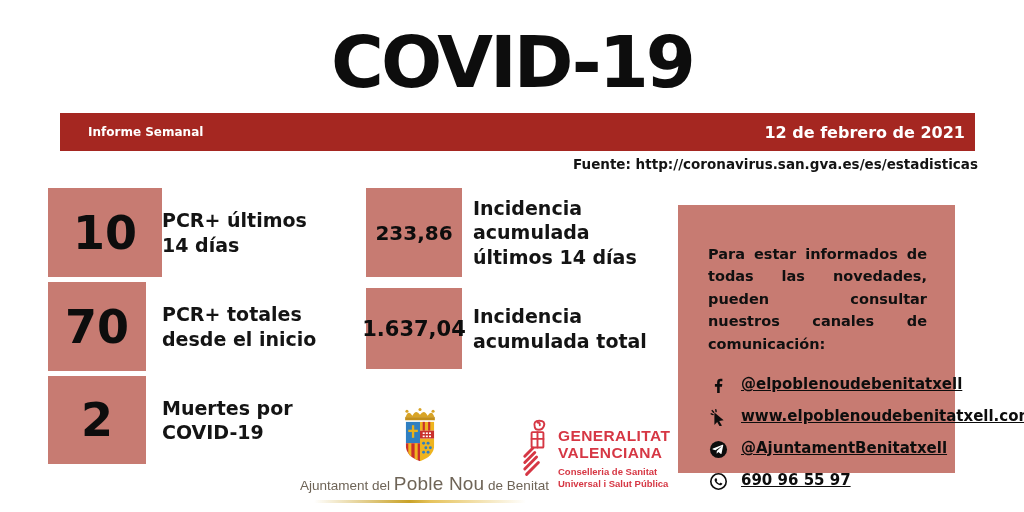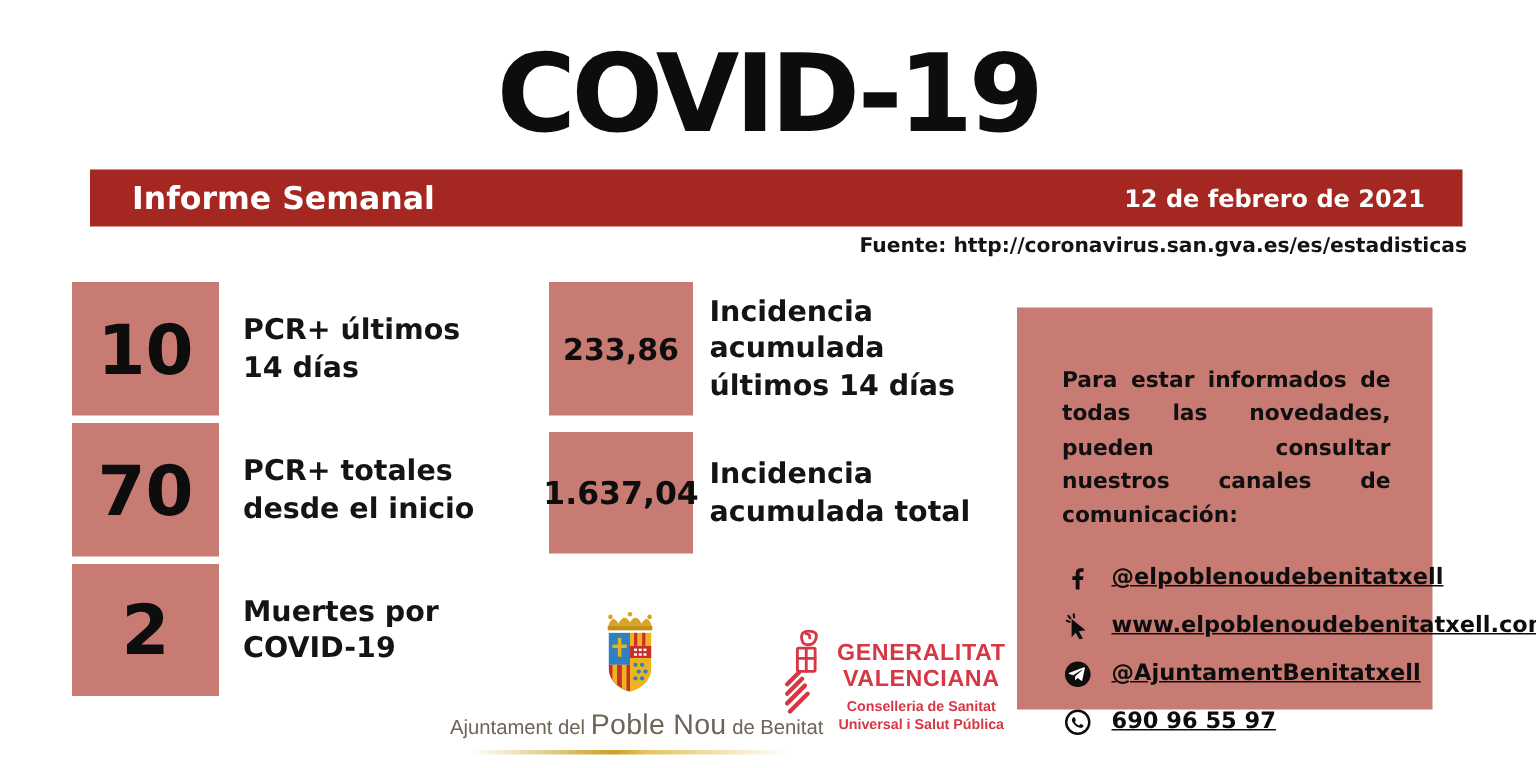--- a/index.html
+++ b/index.html
@@ -10,30 +10,30 @@
   }
   .title {
     position:absolute; top:20px; left:0; width:100%; text-align:center;
     font-size:72px; font-weight:bold; letter-spacing:-3px; color:#0d0d0d;
   }
   .banner {
     position:absolute; top:113px; left:60px; width:915px; height:38px;
     background:#a52721; display:flex; align-items:center; justify-content:space-between;
     color:#ffffff; font-weight:bold;
   }
-  .banner .bl { font-size:21px; padding-left:28px; }
-  .banner .br { font-size:16px; padding-right:25px; }
+  .banner .bl { font-size:12px; padding-left:28px; }
+  .banner .br { font-size:16px; padding-right:10px; }
   .source {
     position:absolute; top:156px; right:46px; font-size:13.5px; font-weight:600; color:#141414;
   }
   .pinkbox {
     position:absolute; background:#c77b72; display:flex; align-items:center; justify-content:center;
     color:#0d0d0d; font-weight:bold;
   }
-  .b1 { left:48px;  top:188px; width:98px; height:89px; font-size:46px; }
+  .b1 { left:48px;  top:188px; width:114px; height:89px; font-size:46px; }
   .b2 { left:48px;  top:282px; width:98px; height:89px; font-size:46px; }
   .b3 { left:48px;  top:376px; width:98px; height:88px; font-size:46px; }
   .b4 { left:366px; top:188px; width:96px; height:89px; font-size:20px; }
   .b5 { left:366px; top:288px; width:96px; height:81px; font-size:21px; }
   .stat-label {
     position:absolute; display:flex; align-items:center;
     font-size:19px; font-weight:bold; color:#141414; line-height:1.28;
   }
   .l1 { left:162px; top:188px; height:89px; width:160px; }
   .l2 { left:162px; top:282px; height:89px; width:180px; }
@@ -55,21 +55,21 @@
     margin-top:3px; color:#6e6457; font-family:"Liberation Sans",sans-serif; white-space:nowrap;
   }
   .aj-text .small { font-size:13.5px; }
   .aj-text .big   { font-size:19px; letter-spacing:0.2px; }
   .aj-line {
     height:3px; width:212px; margin:5px auto 0 auto;
     background:linear-gradient(90deg, rgba(201,162,39,0) 0%, #c9a227 45%, #e6c35c 55%, rgba(201,162,39,0) 100%);
     border-radius:2px;
   }
   .gva-block { position:absolute; left:522px; top:418px; display:flex; align-items:flex-start; }
-  .gva-text { margin-left:5px; margin-top:9px; color:#d63744; font-family:"Liberation Sans",sans-serif;text-align:center; }
+  .gva-text { margin-left:5px; margin-top:9px; color:#d63744; font-family:"Liberation Sans",sans-serif; }
   .gva-main { font-size:15.5px; font-weight:bold; letter-spacing:0.4px; line-height:1.1; }
   .gva-sub  { margin-top:5px; font-size:9.5px; font-weight:bold; line-height:1.3; }
 </style>
 </head>
 <body>
 
 <div id="canvas">
 
   <div class="title">COVID-19</div>
 

